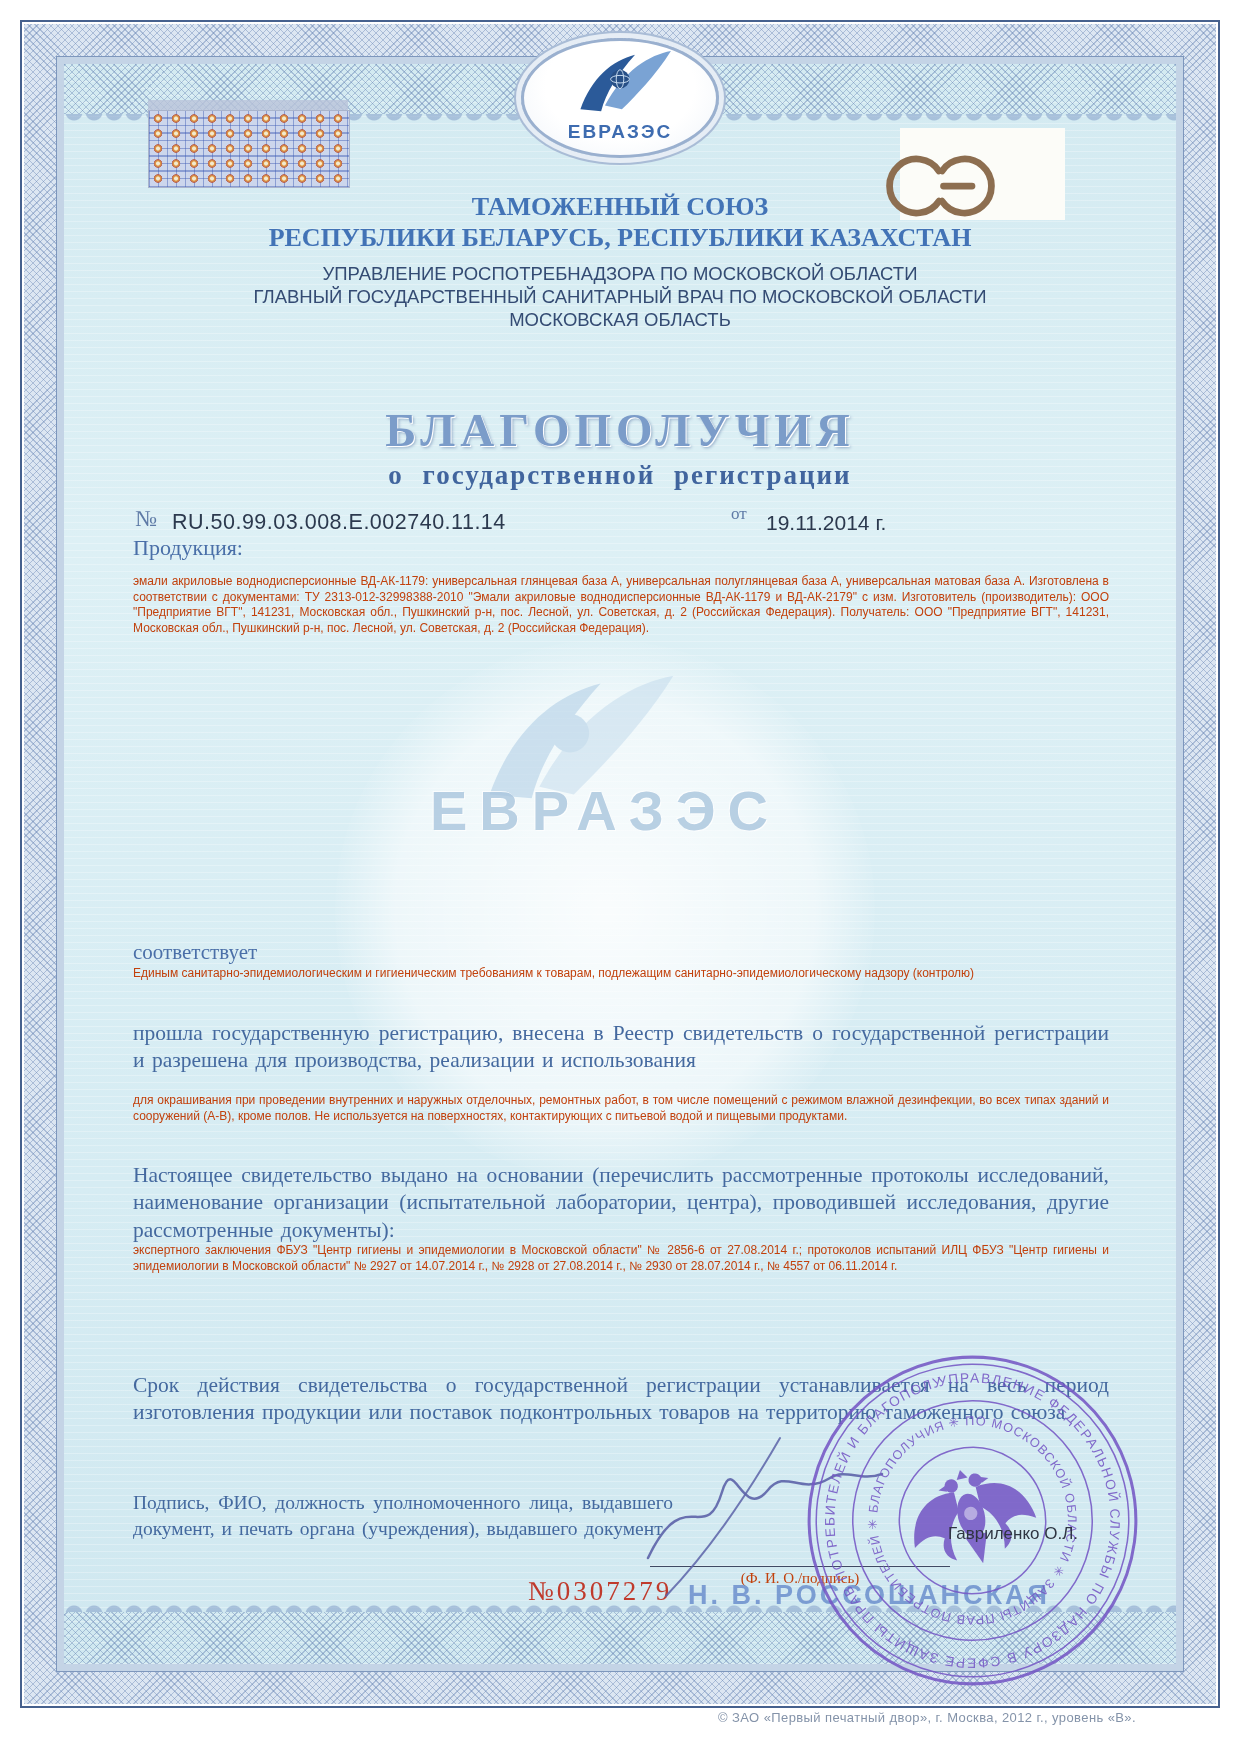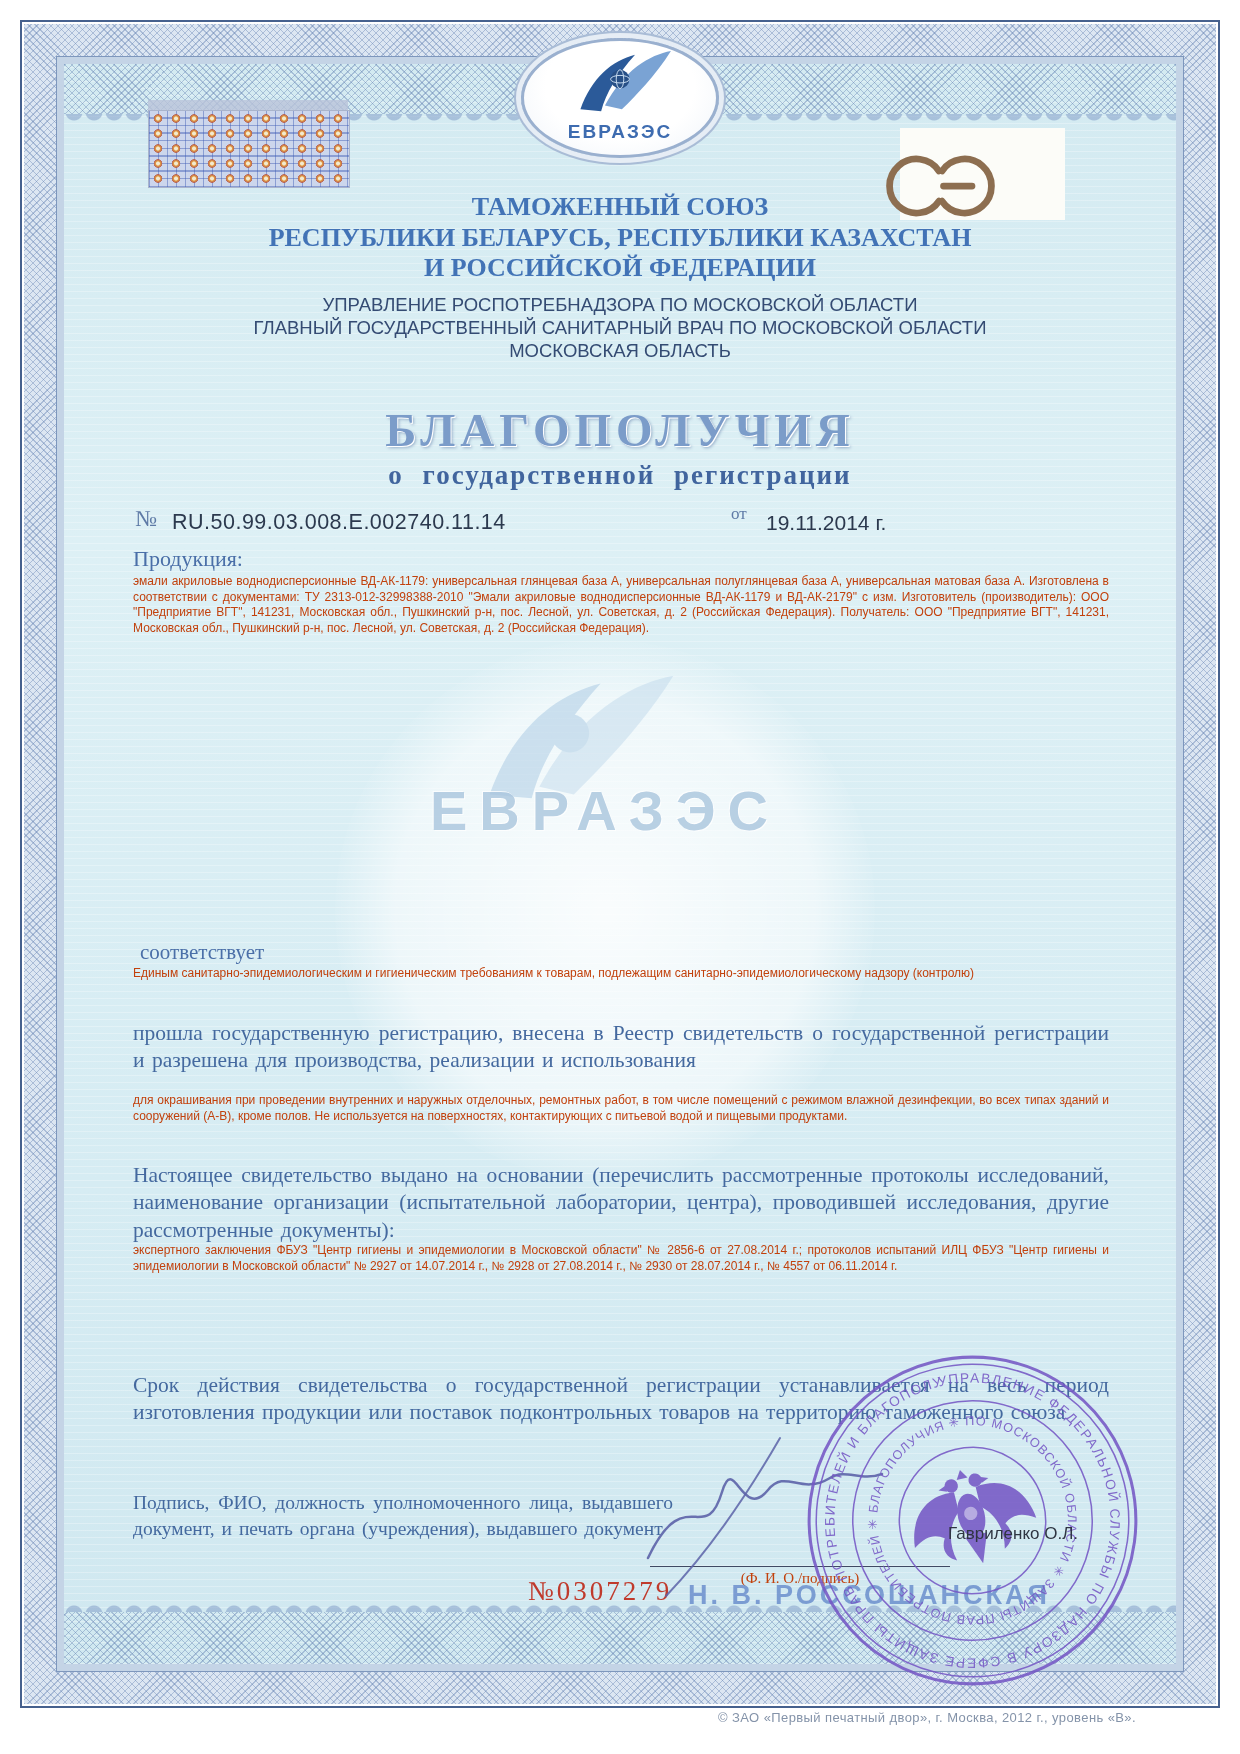--- a/index.html
+++ b/index.html
@@ -136,49 +136,48 @@
   <div class="se-patch"></div>
   <svg class="se-mark" width="135" height="80" viewBox="0 0 180 100" aria-label="СЭ">
     <path d="M92,30 A36,36 0 1 0 92,70" fill="none" stroke="#8d6e50" stroke-width="9" stroke-linecap="round"></path>
     <path d="M96,30 A36,36 0 1 1 96,70" fill="none" stroke="#8d6e50" stroke-width="9" stroke-linecap="round"></path>
     <path d="M98,50 H136" fill="none" stroke="#8d6e50" stroke-width="9" stroke-linecap="round"></path>
   </svg>
 
   <div class="abs center" style="top:192px;left:120px;width:1000px;">
     <div class="hdr-serif">ТАМОЖЕННЫЙ СОЮЗ</div>
     <div class="hdr-serif">РЕСПУБЛИКИ БЕЛАРУСЬ, РЕСПУБЛИКИ КАЗАХСТАН</div>
-    <div class="hdr-serif">И РОССИЙСКОЙ ФЕДЕРАЦИИ</div>
     <div class="hdr-sans">
       <div>УПРАВЛЕНИЕ РОСПОТРЕБНАДЗОРА ПО МОСКОВСКОЙ ОБЛАСТИ</div>
       <div>ГЛАВНЫЙ ГОСУДАРСТВЕННЫЙ САНИТАРНЫЙ ВРАЧ ПО МОСКОВСКОЙ ОБЛАСТИ</div>
       <div>МОСКОВСКАЯ ОБЛАСТЬ</div>
     </div>
   </div>
 
   <div class="abs center doc-title" style="top:403px;left:120px;width:1000px;">БЛАГОПОЛУЧИЯ</div>
   <div class="abs center doc-subtitle" style="top:460px;left:120px;width:1000px;">о государственной регистрации</div>
 
   <div class="abs" style="top:506px;left:135px;font-size:23px;color:#5e7aa6;">№</div>
   <div class="abs" style="top:510px;left:172px;font-family:'Liberation Sans',sans-serif;font-size:21.5px;color:#2c394e;letter-spacing:.5px;text-align:center;">RU.50.99.03.008.E.002740.11.14</div>
   <div class="abs" style="top:504px;left:731px;font-size:17px;color:#5e7aa6;">от</div>
   <div class="abs" style="top:511px;left:766px;font-family:'Liberation Sans',sans-serif;font-size:21px;color:#2c394e;">19.11.2014 г.</div>
 
-  <div class="abs lbl-serif" style="top:546px;left:133px;">Продукция:</div>
+  <div class="abs lbl-serif" style="top:535px;left:133px;">Продукция:</div>
   <div class="abs sans-text" style="top:574px;left:133px;width:976px;">эмали акриловые воднодисперсионные ВД-АК-1179: универсальная глянцевая база А, универсальная полуглянцевая база А, универсальная матовая база А. Изготовлена в соответствии с документами: ТУ 2313-012-32998388-2010 "Эмали акриловые воднодисперсионные ВД-АК-1179 и ВД-АК-2179" с изм. Изготовитель (производитель): ООО "Предприятие ВГТ", 141231, Московская обл., Пушкинский р-н, пос. Лесной, ул. Советская, д. 2 (Российская Федерация).  Получатель: ООО "Предприятие ВГТ", 141231, Московская обл., Пушкинский р-н, пос. Лесной, ул. Советская, д. 2 (Российская Федерация).</div>
 
   <div class="watermark-circle"></div>
   <svg class="watermark-swoosh" width="230" height="134" viewBox="0 0 120 70">
     <path d="M18,64 C30,30 52,12 76,6 C58,26 45,46 40,66 Z" fill="#9fc3e0"></path>
     <path d="M44,60 C64,22 92,6 114,2 C98,28 76,50 62,64 Z" fill="#bcd6ea"></path>
     <circle cx="60" cy="32" r="10" fill="#9fc3e0"></circle>
   </svg>
   <div class="watermark-text">ЕВРАЗЭС</div>
 
 
-  <div class="abs lbl-serif" style="top:940px;left:133px;font-size:21px;margin-left:7px;">соответствует</div>
+  <div class="abs lbl-serif" style="top:940px;left:133px;font-size:21px;">соответствует</div>
   <div class="abs sans-text" style="top:966px;left:133px;width:976px;text-align:left;">Единым санитарно-эпидемиологическим и гигиеническим требованиям к товарам, подлежащим санитарно-эпидемиологическому надзору (контролю)</div>
 
   <div class="abs serif-text" style="top:1020px;left:133px;width:976px;">прошла государственную регистрацию, внесена в Реестр свидетельств о государственной регистрации и разрешена для производства, реализации и использования</div>
   <div class="abs sans-text" style="top:1093px;left:133px;width:976px;">для окрашивания при проведении внутренних и наружных отделочных, ремонтных работ, в том числе помещений с режимом влажной дезинфекции, во всех типах зданий и сооружений (А-В), кроме полов. Не используется на поверхностях, контактирующих с питьевой водой и пищевыми продуктами.</div>
 
   <div class="abs serif-text" style="top:1162px;left:133px;width:976px;">Настоящее свидетельство выдано на основании (перечислить рассмотренные протоколы исследований, наименование организации (испытательной лаборатории, центра), проводившей исследования, другие рассмотренные документы):</div>
   <div class="abs sans-text" style="top:1243px;left:133px;width:976px;">экспертного заключения ФБУЗ "Центр гигиены и эпидемиологии в Московской области" № 2856-6 от 27.08.2014 г.; протоколов испытаний ИЛЦ ФБУЗ "Центр гигиены и эпидемиологии в Московской области" № 2927 от 14.07.2014 г., № 2928 от 27.08.2014 г., № 2930 от 28.07.2014 г., № 4557 от 06.11.2014 г.</div>
 
   <div class="abs serif-text" style="top:1372px;left:133px;width:976px;">Срок действия свидетельства о государственной регистрации устанавливается на весь период изготовления продукции или поставок подконтрольных товаров на территорию таможенного союза</div>
 

